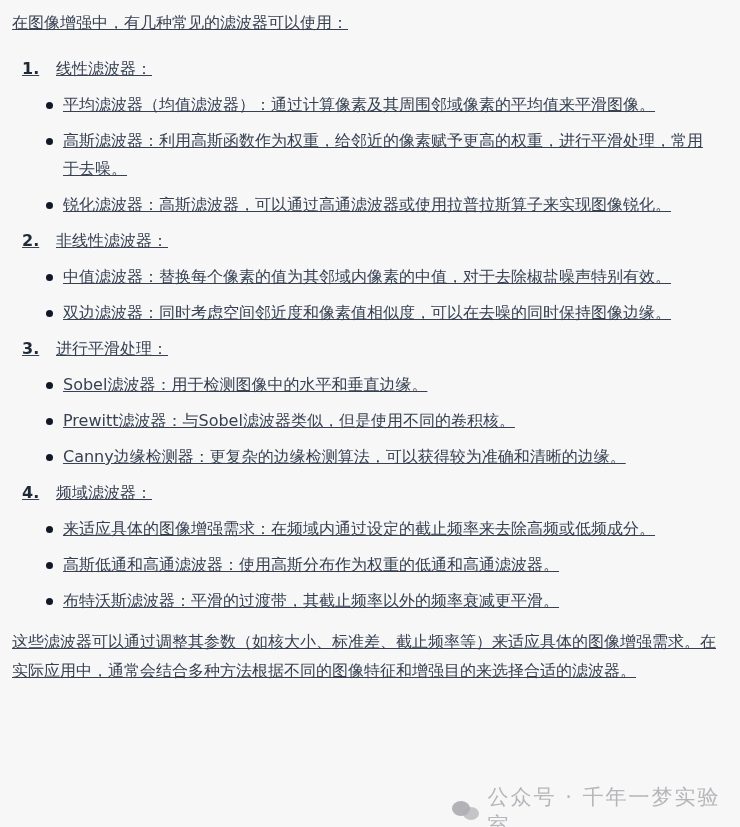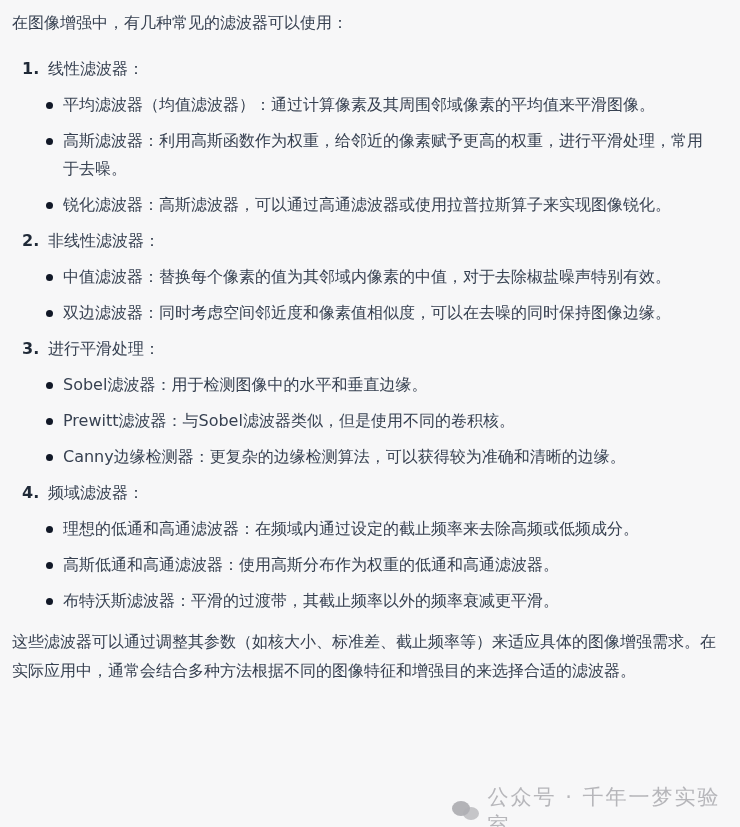--- a/index.html
+++ b/index.html
@@ -14,20 +14,21 @@
       font-family: "DejaVu Sans", "Liberation Sans", sans-serif;
       font-size: 16px;
       overflow: hidden;
       position: relative;
     }
     .doc {
       position: absolute;
       left: 12px;
       top: 0;
       width: 728px;
+      text-decoration: underline;
     }
     .intro {
       margin: 0;
       padding-top: 9px;
       line-height: 28px;
       height: 28px;
     }
     ol.sections {
       list-style: none;
       margin: 18px 0 0 0;
@@ -42,21 +43,21 @@
       line-height: 28px;
       height: 28px;
       padding-left: 10px;
     }
     .section-num {
       color: #1f2937;
       font-weight: bold;
       width: 18px;
     }
     .section-title {
-      margin-left: 8px;
+      margin-left: 16px;
     }
     ul.items {
       list-style: none;
       margin: 8px 0 0 0;
       padding: 0;
     }
     .item {
       position: relative;
       padding-left: 51px;
       padding-right: 22px;
@@ -147,21 +148,21 @@
         <li class="item"><span class="bullet"></span><span>Canny边缘检测器：更复杂的边缘检测算法，可以获得较为准确和清晰的边缘。</span></li>
       </ul>
     </li>
 
     <li class="section">
       <div class="section-head">
         <span class="section-num">4.</span>
         <span class="section-title">频域滤波器：</span>
       </div>
       <ul class="items">
-        <li class="item"><span class="bullet"></span><span>理想的低通和高通滤波器：在频域内通过设定的截止频率来去除高频或低频成分。</span></li>
+        <li class="item"><span class="bullet"></span><span>来适应具体的图像增强需求：在频域内通过设定的截止频率来去除高频或低频成分。</span></li>
         <li class="item"><span class="bullet"></span><span>高斯低通和高通滤波器：使用高斯分布作为权重的低通和高通滤波器。</span></li>
         <li class="item"><span class="bullet"></span><span>布特沃斯滤波器：平滑的过渡带，其截止频率以外的频率衰减更平滑。</span></li>
       </ul>
     </li>
   </ol>
 
   <p class="outro">这些滤波器可以通过调整其参数（如核大小、标准差、截止频率等）来适应具体的图像增强需求。在实际应用中，通常会结合多种方法根据不同的图像特征和增强目的来选择合适的滤波器。</p>
 </div>
 
 <div class="watermark">

